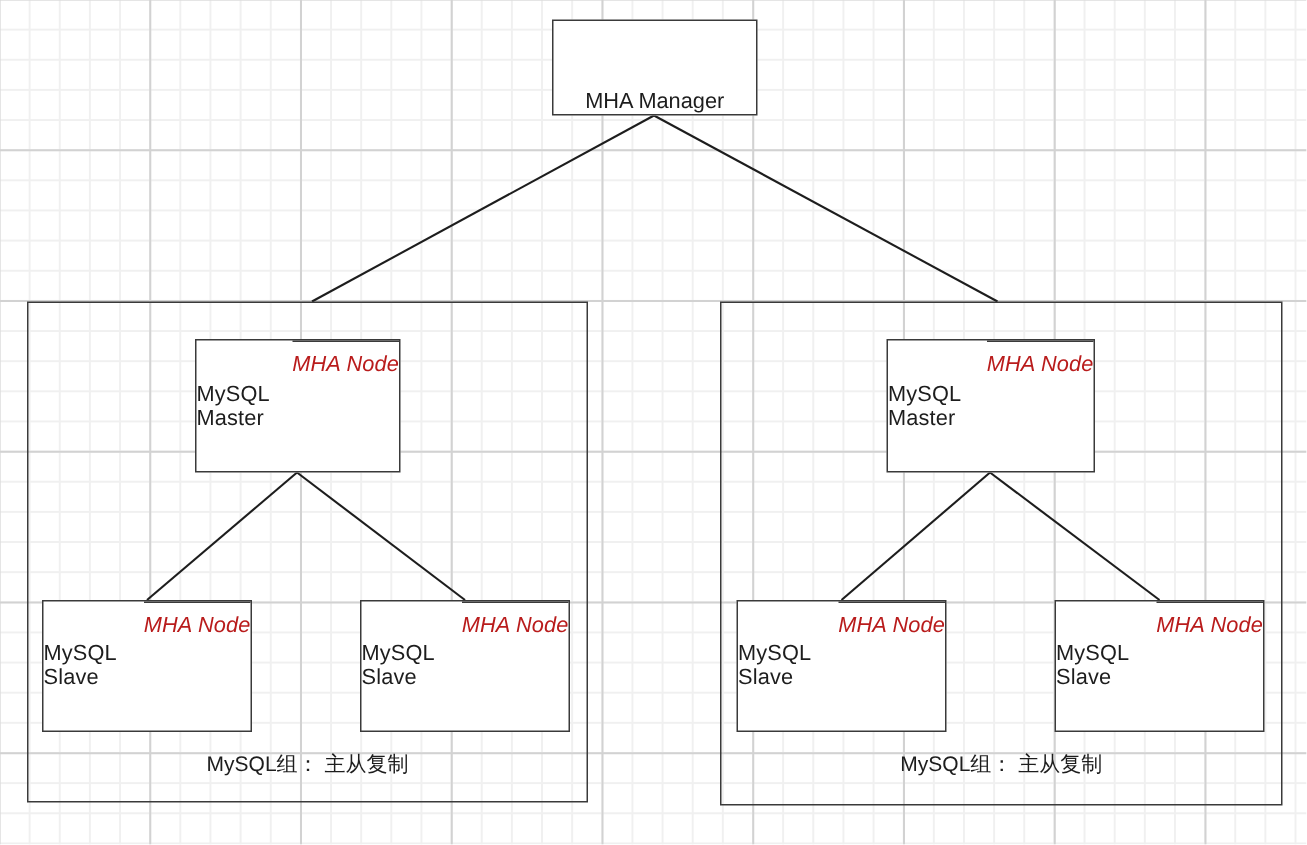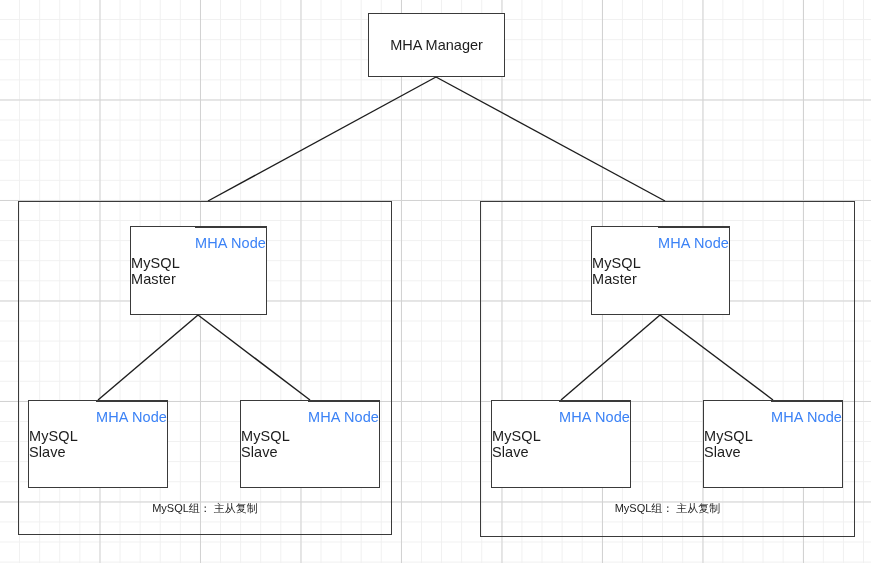--- a/index.html
+++ b/index.html
@@ -50,44 +50,45 @@
     letter-spacing: 0.1px;
   }
   .node-sub {
     flex: 0 0 auto;
     height: 29px;
     border-top: 1.4px solid #3a3a3a;
     display: flex;
     align-items: center;
     justify-content: center;
     font-size: 14.5px;
-    color: #3b82f6;
+    color: #b91c1c;
     letter-spacing: 0.1px;
+    font-style: italic;
   }
   .manager {
     position: absolute;
     box-sizing: border-box;
     background: #ffffff;
     border: 1.4px solid #3a3a3a;
     display: flex;
-    align-items: center;
+    align-items: flex-end;
     justify-content: center;
     font-size: 14.5px;
     color: #1d1d1d;
   }
   .group {
     position: absolute;
     box-sizing: border-box;
     background: transparent;
     border: 1.6px solid #3a3a3a;
   }
   .group-caption {
     position: absolute;
     text-align: center;
-    font-size: 11px;
+    font-size: 14px;
     color: #1d1d1d;
     white-space: nowrap;
   }
 </style>
 </head>
 <body>
 
 <div id="canvas">
 
   <svg id="edges" viewBox="0 0 871 563" width="871" height="563">

